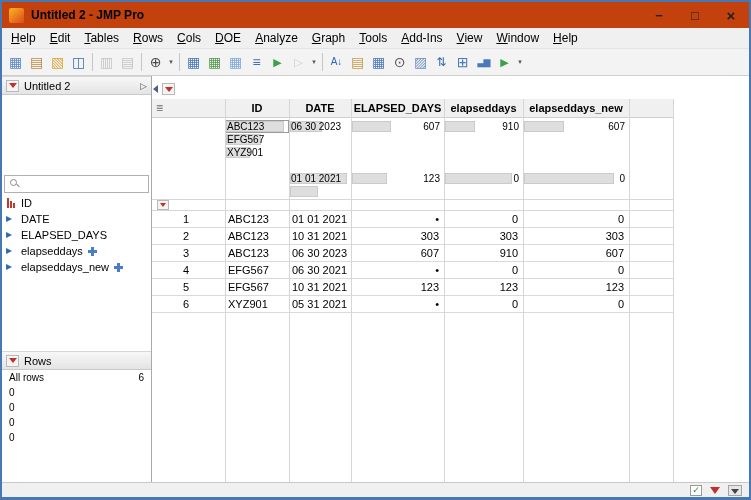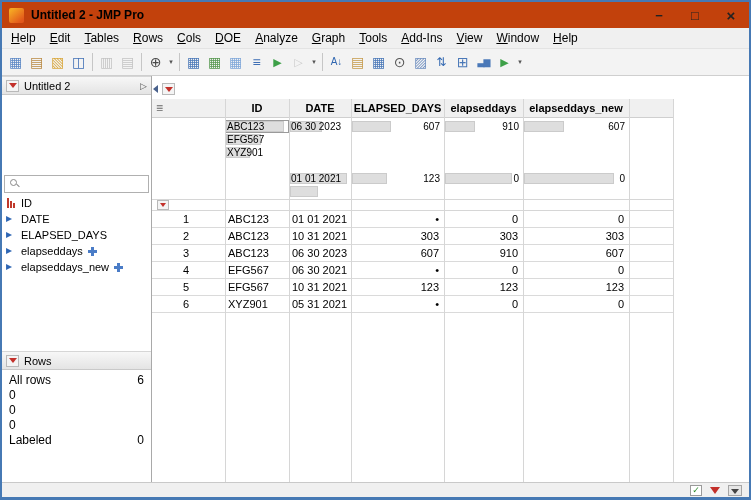--- a/index.html
+++ b/index.html
@@ -74,21 +74,21 @@
   .col-item{height:16px;display:flex;align-items:center;gap:5px;padding:0 4px;font-size:11px;}
   .cicon{width:10px;height:10px;position:relative;overflow:hidden;flex:0 0 10px;}
   .cicon[data-icon="continuous-icon"]::before{content:'▸';color:#2e66b4;font-size:12px;line-height:10px;position:absolute;top:-1px;left:0;}
   .cicon[data-icon="nominal-icon"]::before{content:'';position:absolute;left:1px;bottom:0;width:2px;height:10px;background:#c0392b;
         box-shadow:3px 3px 0 #c0392b,6px 5px 0 #c0392b;}
   .plus-icon{width:9px;height:9px;display:none;flex:0 0 9px;
         background:linear-gradient(#4a7cc7,#4a7cc7) center/9px 3px no-repeat,
                    linear-gradient(#4a7cc7,#4a7cc7) center/3px 9px no-repeat;}
   .plus-icon[data-show="true"]{display:inline-block;}
   .rows-stats{padding-top:2px;background:#fff;}
-  .row-stat{height:15px;display:flex;align-items:center;padding:0 7px;font-size:12px;}
+  .row-stat{height:15px;display:flex;align-items:flex-start;padding:0 7px;font-size:10px;}
   .rs-label{flex:1;}
   .sidebar-fill{flex:1;background:#fff;}
 
   
   .grid{flex:1;position:relative;background:#fff;overflow:hidden;font-size:11px;}
   .vline{position:absolute;top:23px;bottom:0;width:1px;background:#d6d6d6;z-index:4;}
   .vl1{left:73px}.vl2{left:137px}.vl3{left:199px}.vl4{left:292px}.vl5{left:371px}.vl6{left:477px}.vl7{left:521px}
   .topstrip{height:23px;display:flex;align-items:center;gap:4px;padding:3px 0 0 1px;}
   .collapse-btn{width:0;height:0;border-top:4px solid transparent;border-bottom:4px solid transparent;border-right:5px solid #49618c;}
   .header-row{height:19px;width:522px;background:#f0f0f0;display:flex;border-bottom:1px solid #cfcfcf;}
@@ -263,21 +263,20 @@
           <div class="row-stat" data-name="row-stat">
             <span class="rs-value" data-name="row-stat-value">0</span>
           </div>
           <div class="row-stat" data-name="row-stat">
             <span class="rs-value" data-name="row-stat-value">0</span>
           </div>
           <div class="row-stat" data-name="row-stat">
             <span class="rs-value" data-name="row-stat-value">0</span>
           </div>
           <div class="row-stat" data-name="row-stat">
-            <span class="rs-label" data-name="row-stat-label">Labeled</span>
             <span class="rs-value" data-name="row-stat-value">0</span>
           </div>
         </div>
       <div class="sidebar-fill" data-name="sidebar-filler"></div>
     </div>
 
     <div class="grid" data-name="data-grid">
       <div class="vline vl1" data-name="grid-line"></div>
       <div class="vline vl2" data-name="grid-line"></div>
       <div class="vline vl3" data-name="grid-line"></div>

